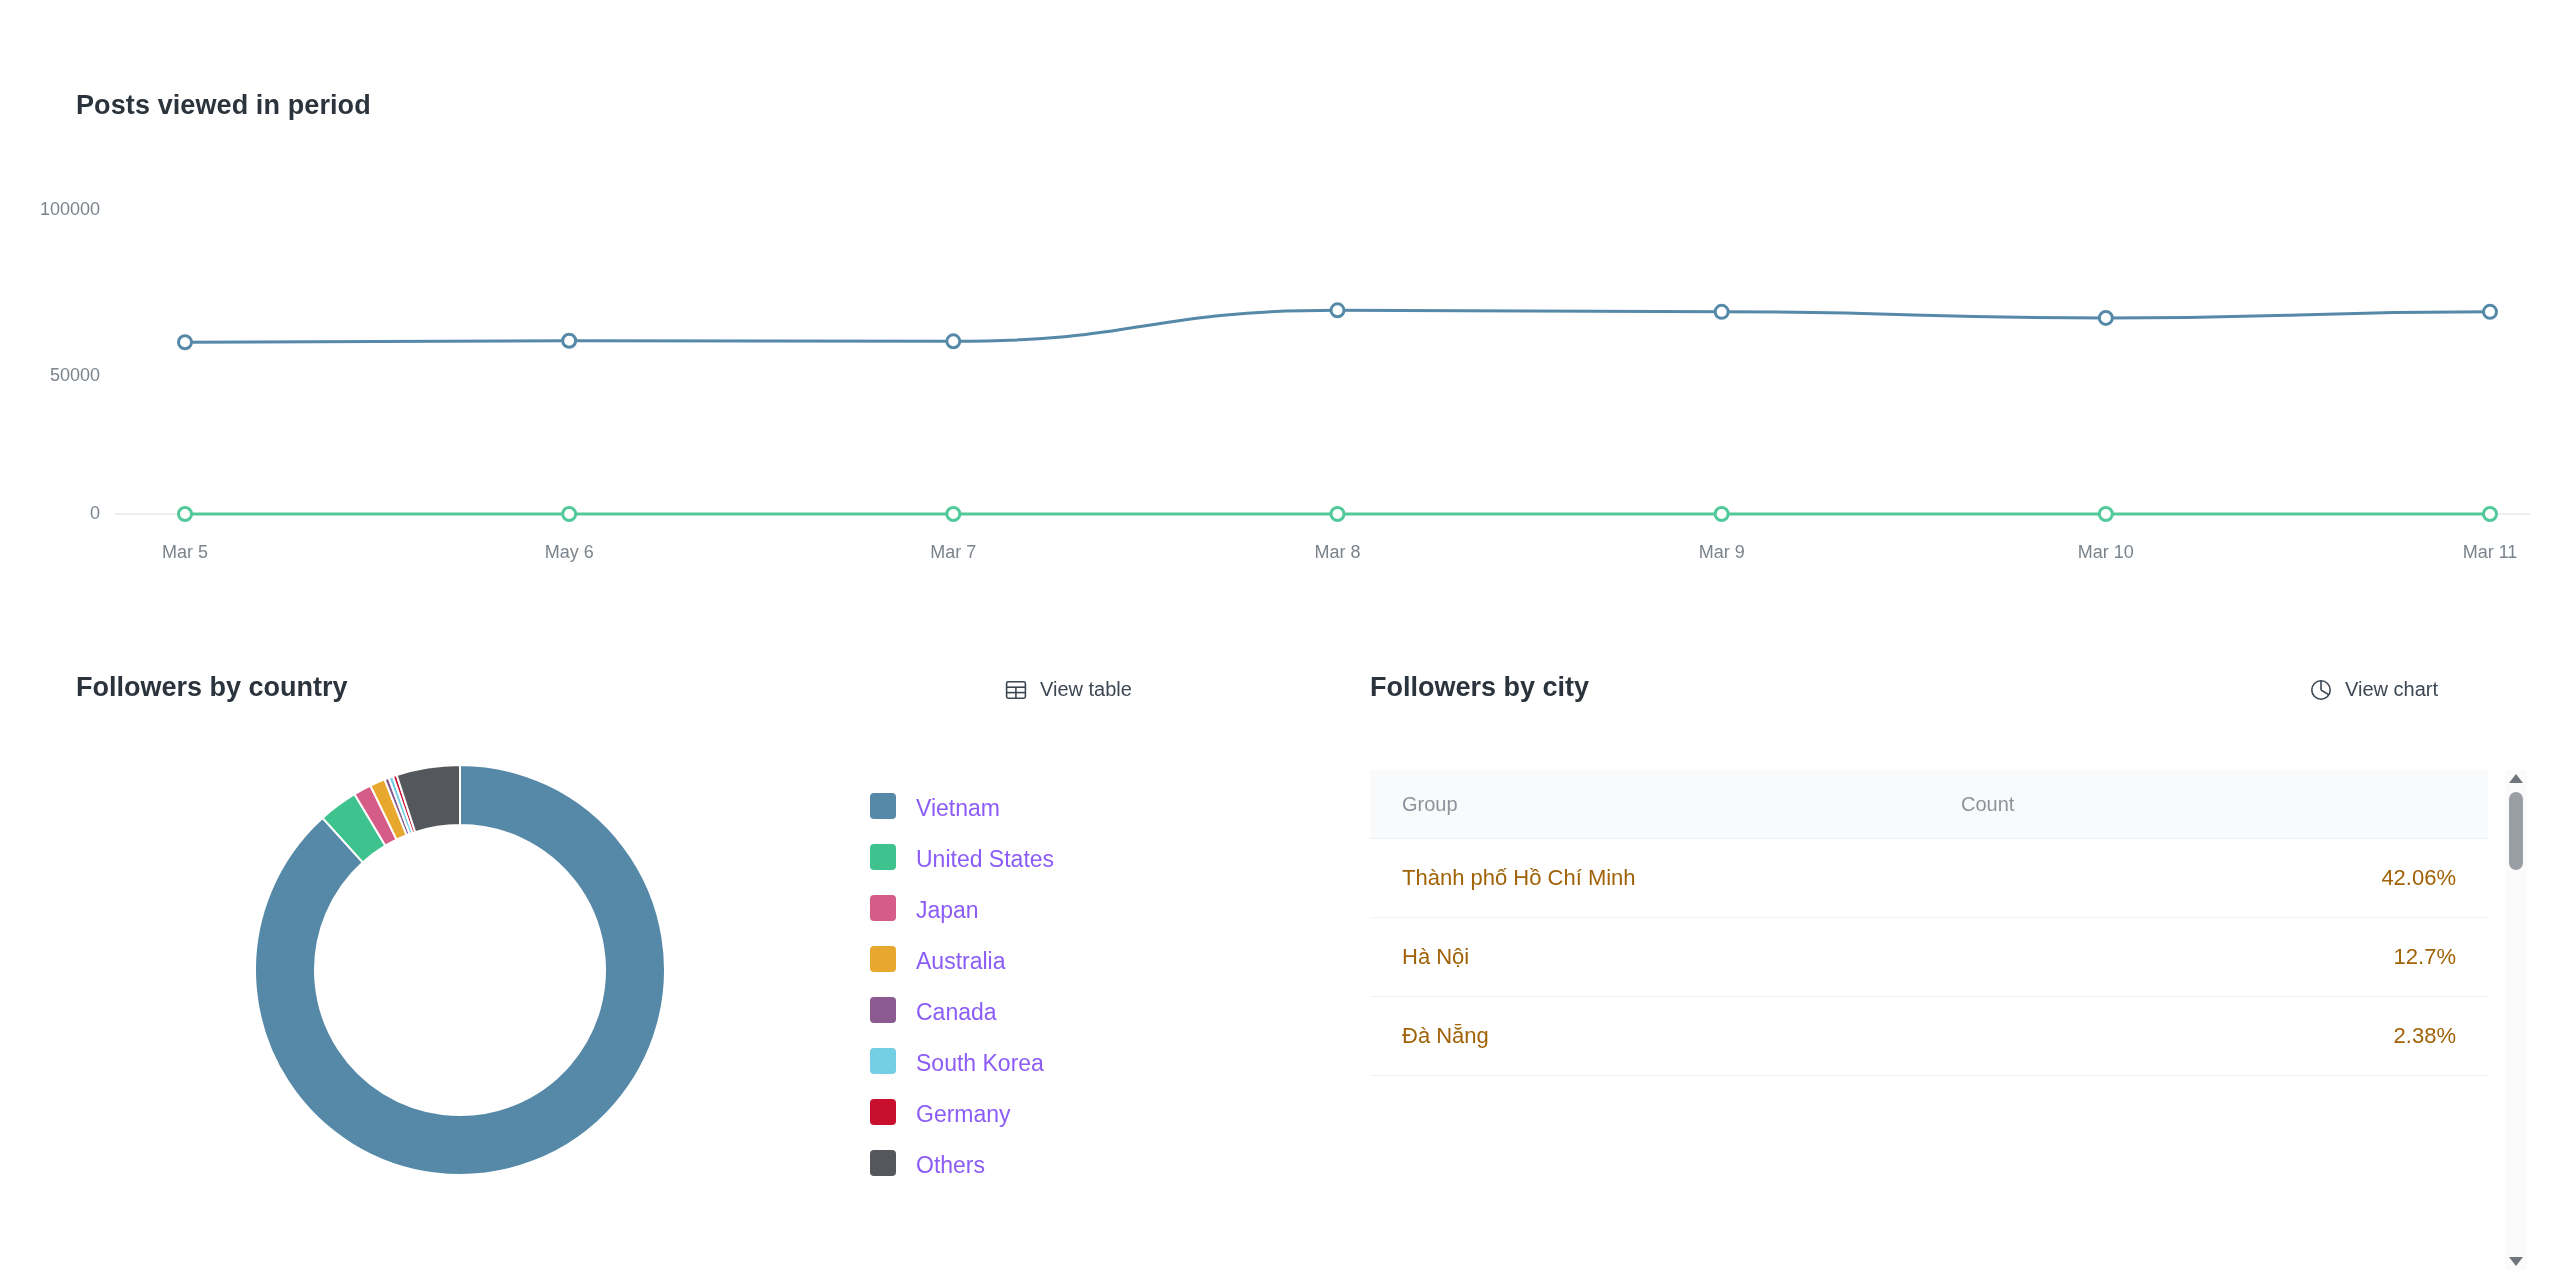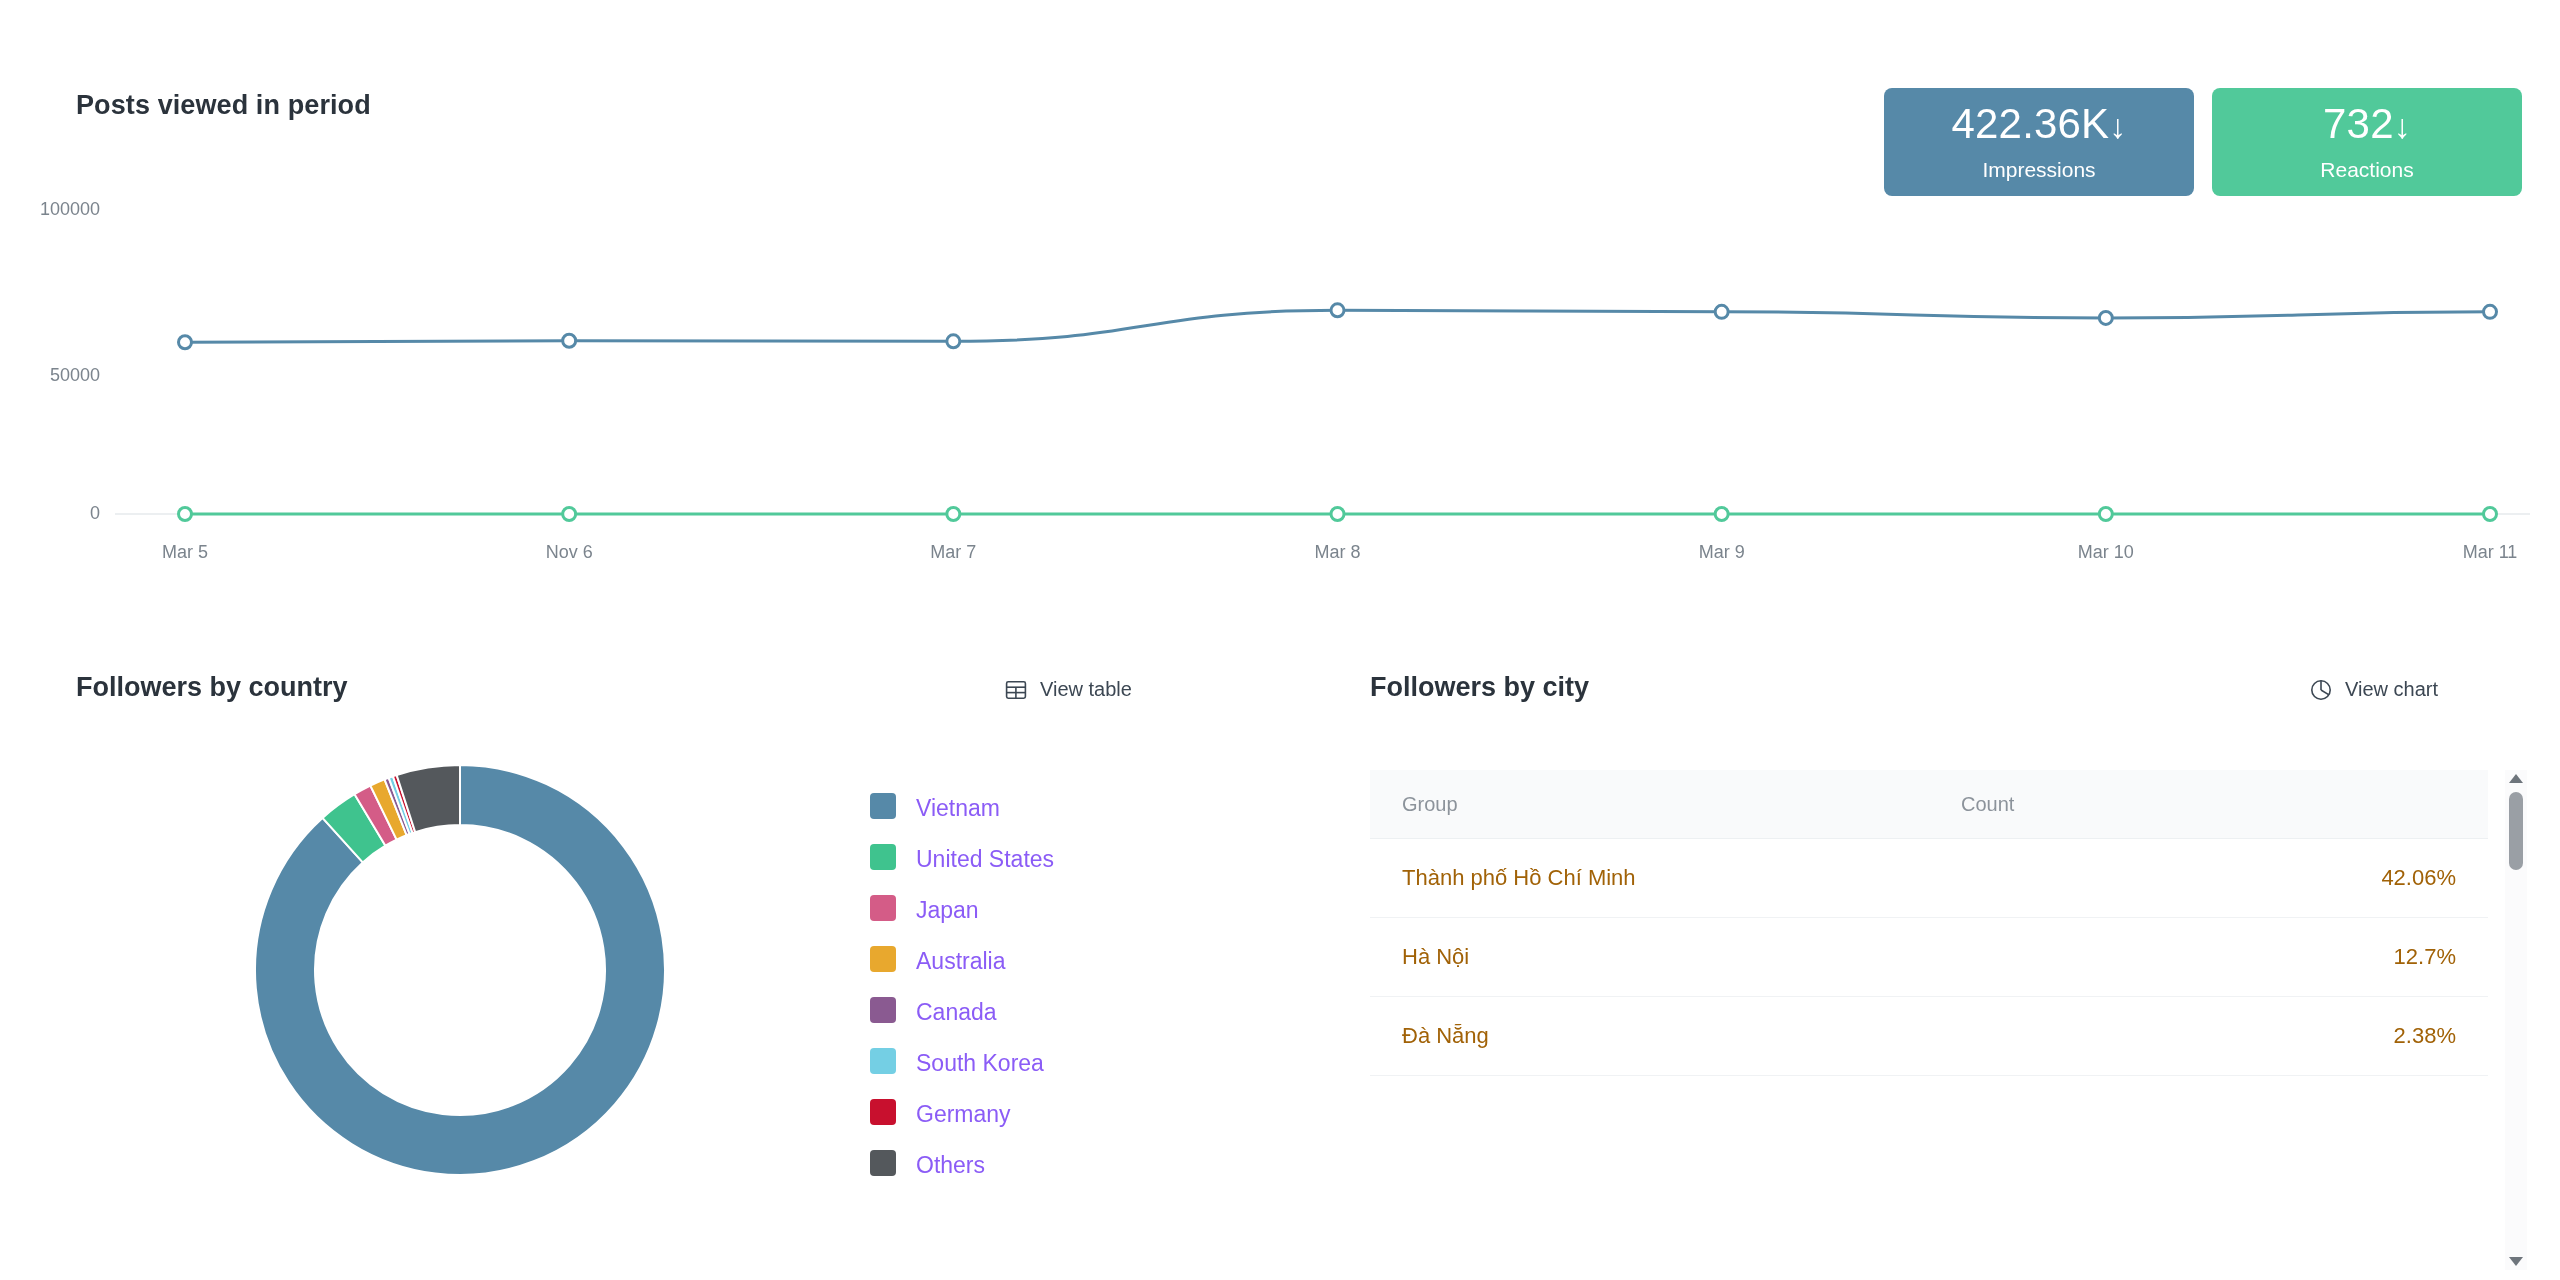--- a/index.html
+++ b/index.html
@@ -219,34 +219,20 @@
     background: #9a9fa5;
   }
 </style>
 </head>
 <body>
 
 <div class="top-section">
 
   <div class="section-title">Posts viewed in period</div>
 
-  <div class="kpi-row">
-    <div class="kpi-card" id="kpi-0" style="background: rgb(86, 137, 168);">
-      <div class="kpi-value">
-        <span>422.36K</span><span class="kpi-arrow">↓</span>
-      </div>
-      <div class="kpi-label">Impressions</div>
-    </div>
-    <div class="kpi-card" id="kpi-1" style="background: rgb(81, 201, 154);">
-      <div class="kpi-value">
-        <span>732</span><span class="kpi-arrow">↓</span>
-      </div>
-      <div class="kpi-label">Reactions</div>
-    </div>
-  </div>
 
   <div class="line-chart-wrap">
     <svg class="chart-svg" id="line-svg" width="2560" height="420">
         <line x1="115" x2="2530" y1="334" y2="334" stroke="#eceff1" stroke-width="2"></line>
         <path d="M 185 162.24 C 377.0833333333333 162.24, 377.0833333333333 160.72000000000003, 569.1666666666666 160.72000000000003 C 761.25 160.72000000000003, 761.25 161.328, 953.3333333333333 161.328 C 1145.4166666666665 161.328, 1145.4166666666665 130.32, 1337.5 130.32 C 1529.5833333333333 130.32, 1529.5833333333333 131.83999999999997, 1721.6666666666665 131.83999999999997 C 1913.75 131.83999999999997, 1913.75 137.92, 2105.8333333333335 137.92 C 2297.916666666667 137.92, 2297.916666666667 131.83999999999997, 2490 131.83999999999997" fill="none" stroke="#5689a8" stroke-width="3" stroke-linecap="round"></path>
         <circle cx="185" cy="162.24" r="6.5" fill="#ffffff" stroke="#5689a8" stroke-width="3"></circle>
         <circle cx="569.1666666666666" cy="160.72000000000003" r="6.5" fill="#ffffff" stroke="#5689a8" stroke-width="3"></circle>
         <circle cx="953.3333333333333" cy="161.328" r="6.5" fill="#ffffff" stroke="#5689a8" stroke-width="3"></circle>
         <circle cx="1337.5" cy="130.32" r="6.5" fill="#ffffff" stroke="#5689a8" stroke-width="3"></circle>
         <circle cx="1721.6666666666665" cy="131.83999999999997" r="6.5" fill="#ffffff" stroke="#5689a8" stroke-width="3"></circle>
@@ -261,21 +247,21 @@
         <circle cx="2105.8333333333335" cy="334" r="6.5" fill="#ffffff" stroke="#51c99a" stroke-width="3"></circle>
         <circle cx="2490" cy="334" r="6.5" fill="#ffffff" stroke="#51c99a" stroke-width="3"></circle>
       </svg>
     <div id="ytick-layer">
         <div class="axis-label ytick" style="left: 0px; width: 100px; top: 323px;">0</div>
         <div class="axis-label ytick" style="left: 0px; width: 100px; top: 171px; margin-top: 14px;">50000</div>
         <div class="axis-label ytick" style="left: 0px; width: 100px; top: 19px;">100000</div>
       </div>
     <div id="xtick-layer">
         <div class="axis-label xtick" style="left: 115px; width: 140px; top: 362px;">Mar 5</div>
-        <div class="axis-label xtick" style="left: 499.167px; width: 140px; top: 362px;">Nov 6</div>
+        <div class="axis-label xtick" style="left: 499.167px; width: 140px; top: 362px;">May 6</div>
         <div class="axis-label xtick" style="left: 883.333px; width: 140px; top: 362px;">Mar 7</div>
         <div class="axis-label xtick" style="left: 1267.5px; width: 140px; top: 362px;">Mar 8</div>
         <div class="axis-label xtick" style="left: 1651.67px; width: 140px; top: 362px;">Mar 9</div>
         <div class="axis-label xtick" style="left: 2035.83px; width: 140px; top: 362px;">Mar 10</div>
         <div class="axis-label xtick" style="left: 2420px; width: 140px; top: 362px;">Mar 11</div>
       </div>
   </div>
 
 </div>
 

